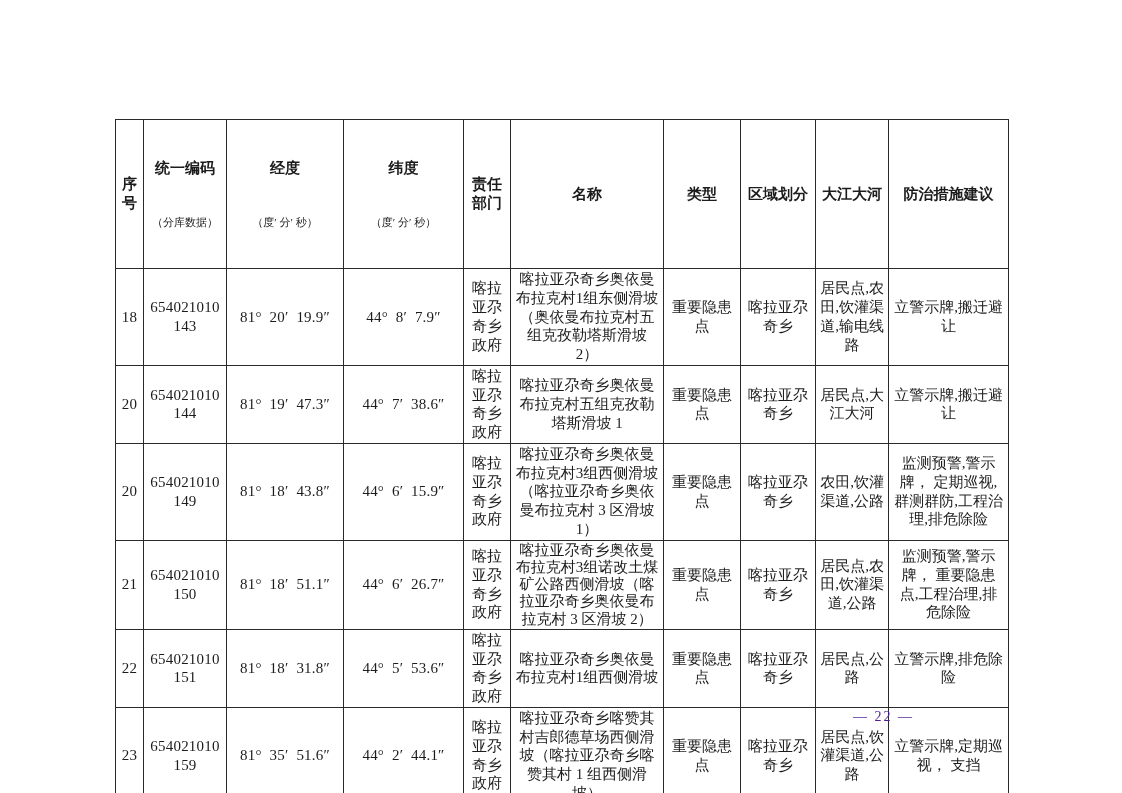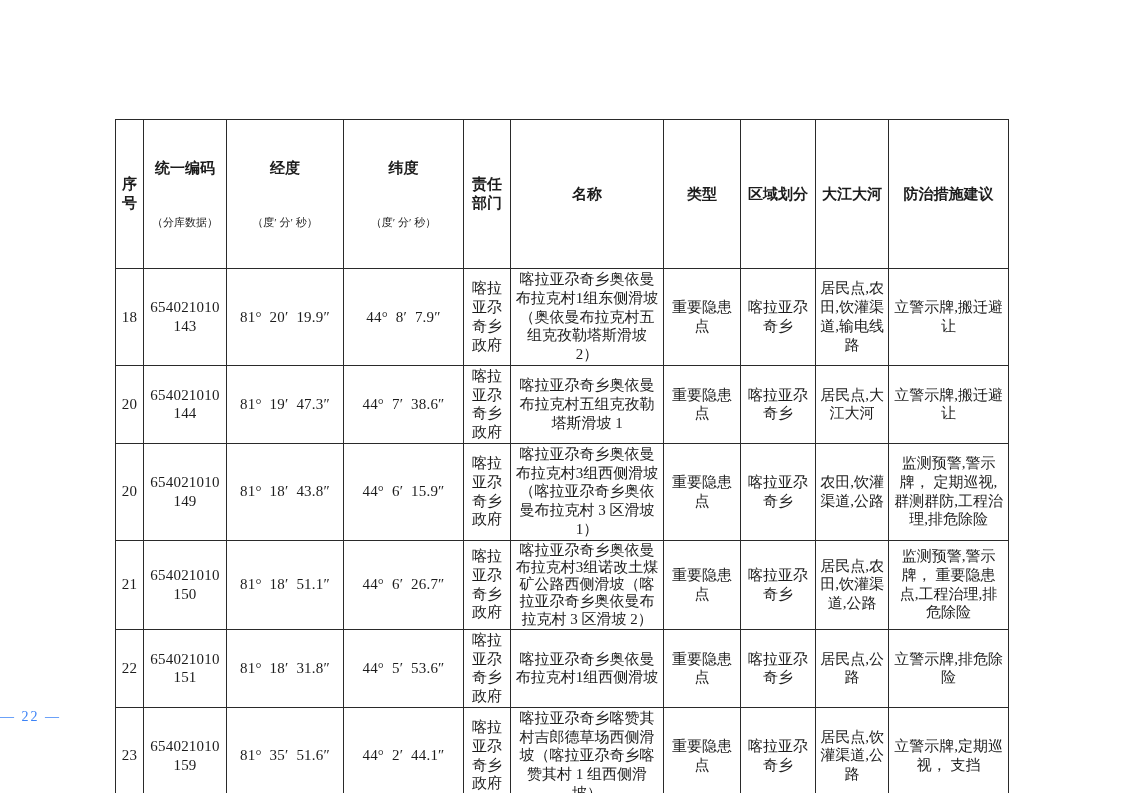--- a/index.html
+++ b/index.html
@@ -21,21 +21,21 @@
     word-break:break-all;
   }
   .doc-table th{font-weight:bold;font-size:15px;line-height:1.25;padding:1px 2px;}
   .hdr-sub{font-size:11px;font-weight:normal;letter-spacing:0px;margin-top:1px;}
   .num{font-size:13px;letter-spacing:0.2px;}
   .cell-name{text-align:left;padding:1px 4px;line-height:1.22;}
   .cell-threat{text-align:left;padding:1px 5px;}
   .cell-measures{text-align:left;padding:1px 5px;}
   .footer{
     position:absolute;left:0;top:709px;width:914px;
-    text-align:left;font-size:14px;color:#3b82f6;letter-spacing:2px;
+    text-align:right;font-size:14px;color:#4c1d95;letter-spacing:2px;
   }
 </style>
 </head>
 <body>
 
 <table class="doc-table">
   <colgroup>
     <col style="width:28px">
       <col style="width:83px">
       <col style="width:117px">

